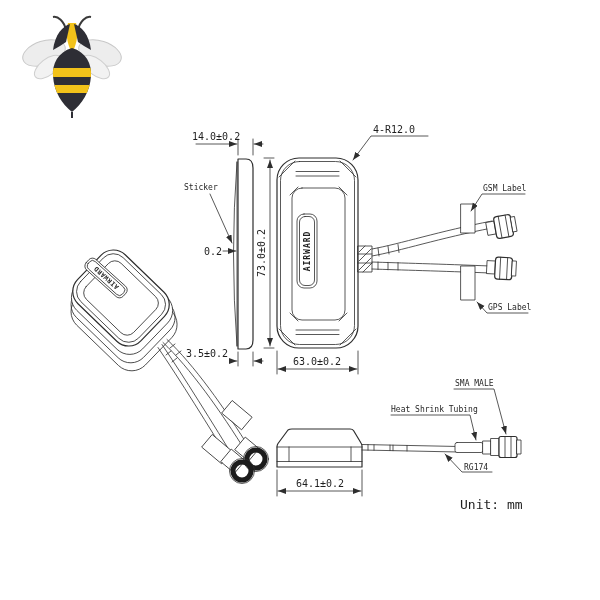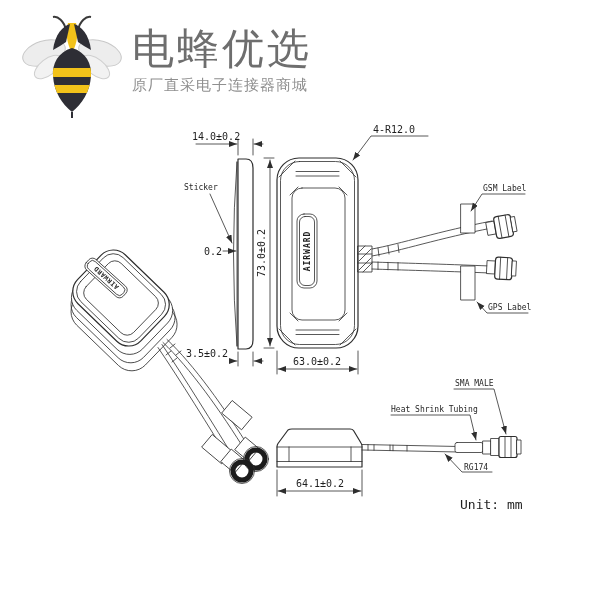--- a/index.html
+++ b/index.html
@@ -48,24 +48,20 @@
       <path d="M31,42 C33,26 41,18 48,16 L44,34 L38,38 Z" fill="#2e2e35"></path>
       <path d="M69,42 C67,26 59,18 52,16 L56,34 L62,38 Z" fill="#2e2e35"></path>
 
       <path d="M50,40 C36,44 30,56 31,68 C32,84 40,96 50,104 C60,96 68,84 69,68 C70,56 64,44 50,40 Z" fill="#2e2e35"></path>
       <g clip-path="url(#beeclip)">
         <rect x="28" y="60" width="44" height="9" fill="#f2c21a"></rect>
         <rect x="28" y="77" width="44" height="8" fill="#f2c21a"></rect>
       </g>
       <path d="M50,104 L50,111" stroke="#2e2e35" stroke-width="2"></path>
     </svg>
-    <div class="logo-text">
-      <div class="brand">电蜂优选</div>
-      <div class="tagline">原厂直采电子连接器商城</div>
-    </div>
   </div>
 
   <svg class="drawing" width="600" height="600" viewBox="0 0 600 600">
     <defs>
       <marker id="arrE" markerWidth="10" markerHeight="8" refX="8" refY="3" orient="auto" markerUnits="userSpaceOnUse">
         <path d="M0,0 L8,3 L0,6 Z" fill="#2e2e2e"></path>
       </marker>
       <marker id="arrS" markerWidth="10" markerHeight="8" refX="8" refY="3" orient="auto-start-reverse" markerUnits="userSpaceOnUse">
         <path d="M0,0 L8,3 L0,6 Z" fill="#2e2e2e"></path>
       </marker>

